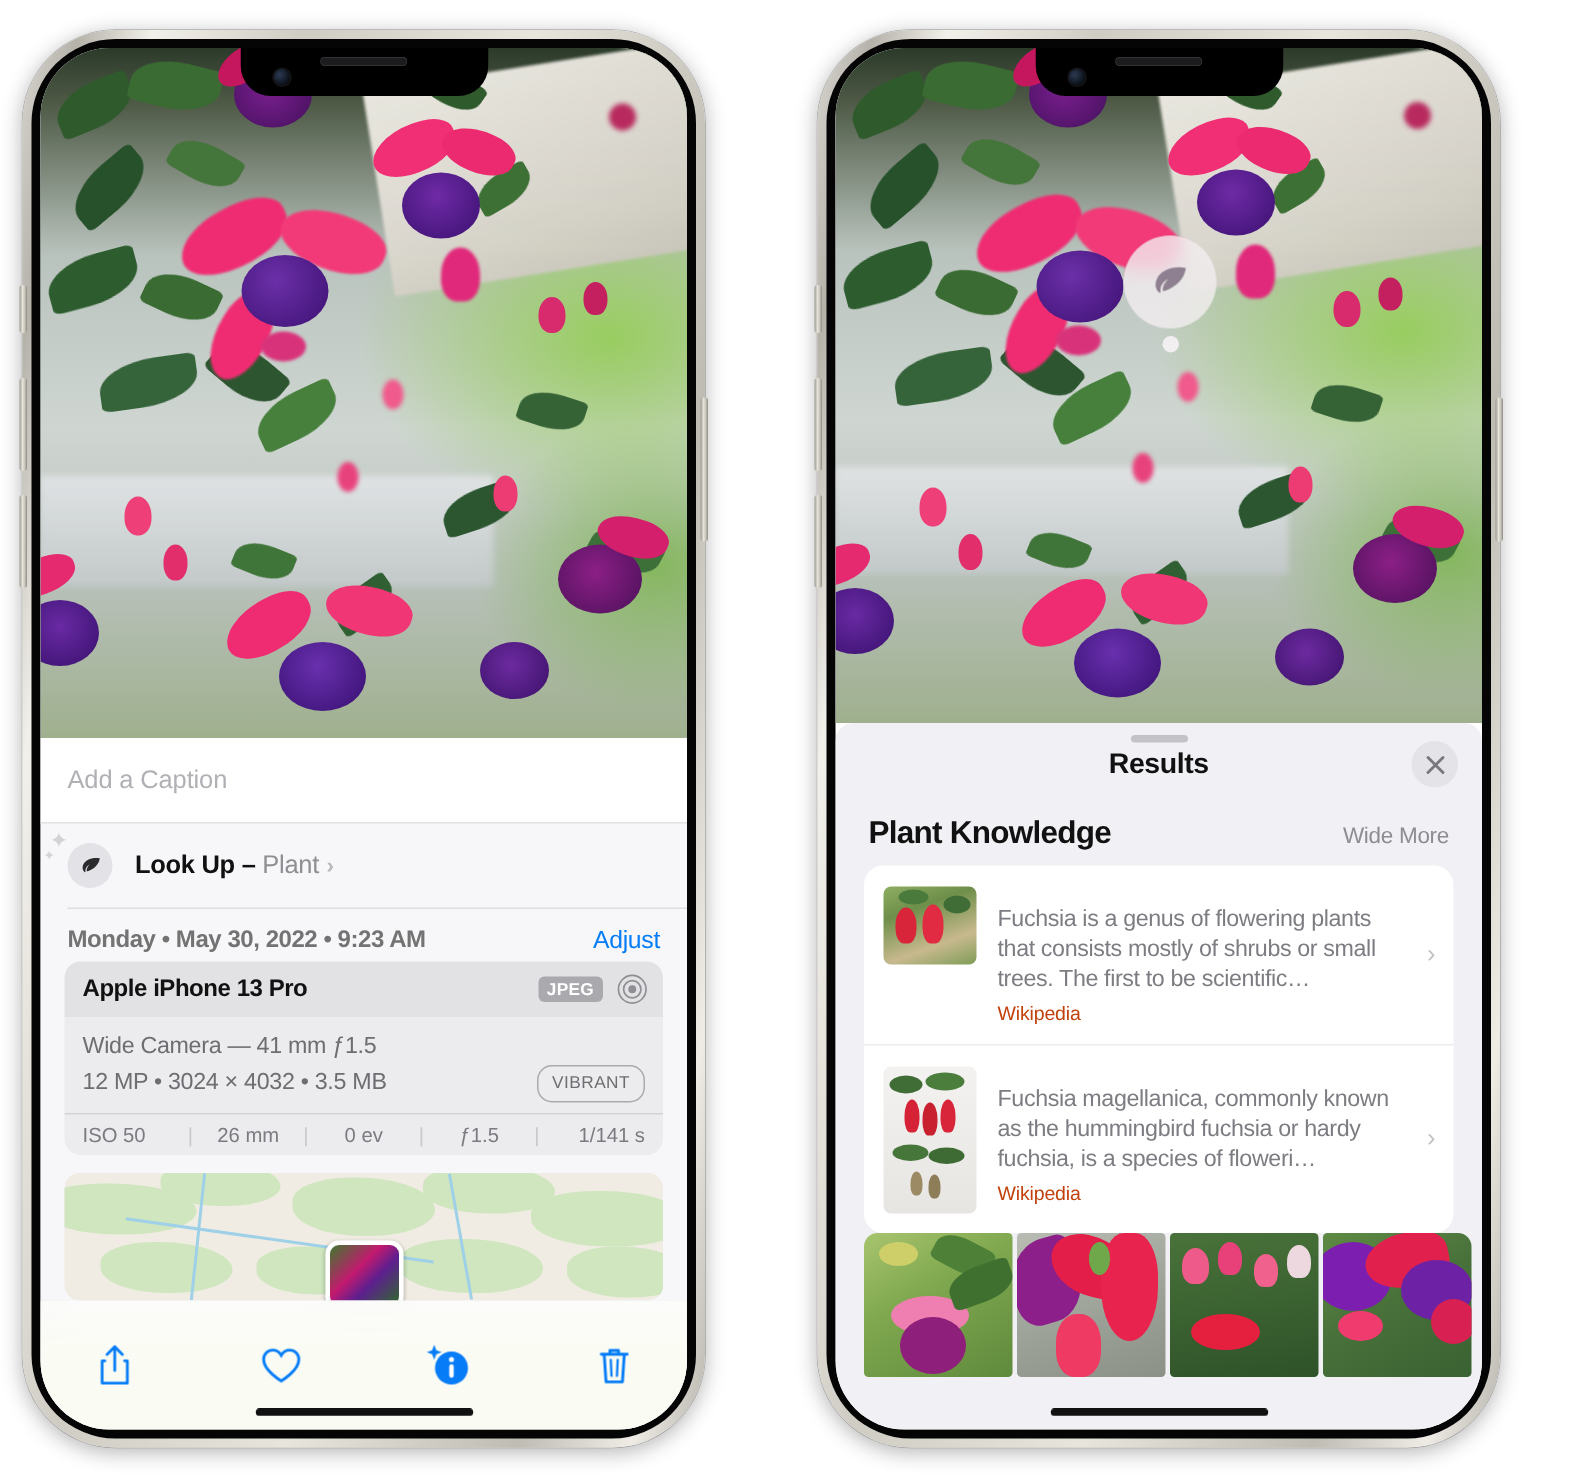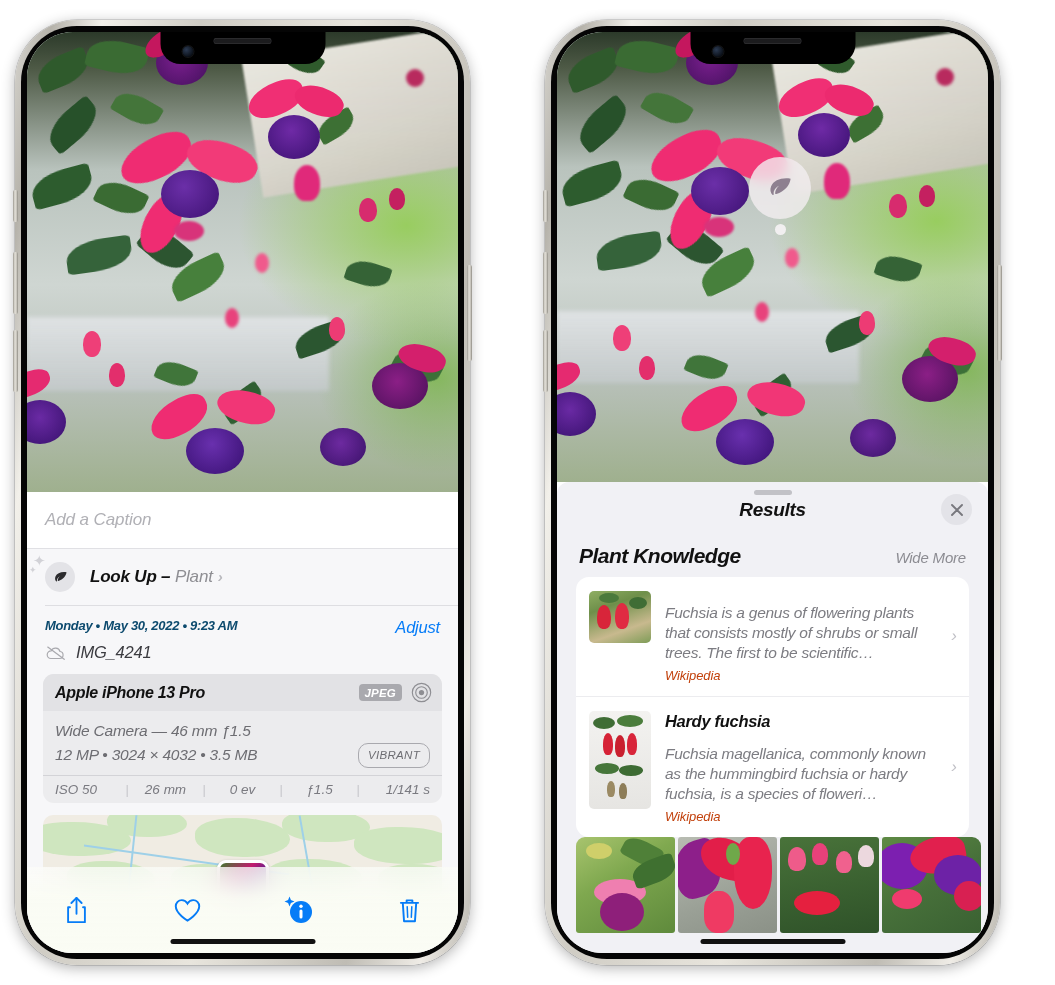--- a/index.html
+++ b/index.html
@@ -20,21 +20,21 @@
     position:absolute;inset:0;border-radius:62px;
     background:linear-gradient(100deg,#d8d6d0 0%,#b5b2aa 6%,#f2f0ea 14%,#cfccc4 30%,#e8e5dd 55%,#bfbcb4 80%,#efece6 92%,#b8b5ad 100%);
     box-shadow:0 3px 14px rgba(0,0,0,.30), 0 0 0 .5px rgba(0,0,0,.25);
   }
   .frame-inner{
     position:absolute;left:6px;top:6px;right:6px;bottom:6px;
     border-radius:56px;background:#050505;
   }
   .screen{
     position:absolute;left:12px;top:12px;right:12px;bottom:12px;
-    border-radius:46px;overflow:hidden;background:#fff;font-style:italic;
+    border-radius:46px;overflow:hidden;background:#fff;
   }
   
   .btn-side{position:absolute;background:linear-gradient(90deg,#9b9890,#e5e2da 40%,#c9c6be 70%,#8e8b83);border-radius:2px;}
   .btn-mute{left:-2px;top:170px;width:5px;height:32px;}
   .btn-volup{left:-2px;top:232px;width:5px;height:62px;}
   .btn-voldn{left:-2px;top:310px;width:5px;height:62px;}
   .btn-power{right:-2px;top:245px;width:5px;height:96px;}
 
   
   .notch{
@@ -88,21 +88,21 @@
     display:flex;align-items:center;justify-content:center;position:relative;flex:0 0 auto;
   }
   .sparkle{position:absolute;color:#d2d2d7;font-size:13px;line-height:1;}
   .sp1{left:-12px;top:-9px;font-size:15px;}
   .sp2{left:-16px;top:4px;font-size:9px;}
   .lookup-text{margin-left:15px;font-size:17px;font-weight:700;color:#111;letter-spacing:-.2px;}
   .lookup-text .sub{font-weight:400;color:#8e8e93;}
   .chev{color:#b8b8bd;font-size:15px;margin-left:5px;font-weight:600;}
 
   .meta-row{padding:13px 18px 2px;display:flex;align-items:flex-start;justify-content:space-between;}
-  .meta-date{font-size:13px;font-weight:700;color:#0c4a6e;letter-spacing:-.3px;}
+  .meta-date{font-size:16px;font-weight:700;color:#737373;letter-spacing:-.3px;}
   .adjust{font-size:16.5px;color:#067cf7;letter-spacing:-.2px;}
   .fname-row{display:flex;align-items:center;padding:4px 18px 10px;gap:9px;}
   .fname{font-size:16.5px;color:#3b3b40;letter-spacing:-.2px;}
 
   .exif-card{margin:2px 16px 0;border-radius:11px;overflow:hidden;background:#ececee;}
   .exif-head{
     display:flex;align-items:center;justify-content:space-between;
     padding:8px 10px 8px 12px;background:#e2e2e5;
   }
   .exif-title{font-size:16px;font-weight:700;color:#111;letter-spacing:-.3px;}
@@ -274,42 +274,35 @@
             <span>Look Up – </span><span class="sub">Plant</span><span class="chev">›</span>
           </div>
           <div class="lookup-sep"></div>
         </div>
 
         <div class="meta-row">
           <span class="meta-date">Monday • May 30, 2022 • 9:23 AM</span>
           <span class="adjust">Adjust</span>
         </div>
 
-        <div class="fname-row">
-          <svg class="ic" width="22" height="16" viewBox="0 0 28 20">
-            <path d="M7.5 17h11a4.5 4.5 0 0 0 .6 -8.96A6 6 0 0 0 7.9 7.2A4.4 4.4 0 0 0 7.5 17z" fill="none" stroke="#a9a9ae" stroke-width="1.5"></path>
-            <line x1="3.5" y1="2.5" x2="24.5" y2="18" stroke="#a9a9ae" stroke-width="1.6" stroke-linecap="round"></line>
-          </svg>
-          <span class="fname">IMG_4241</span>
-        </div>
 
         <div class="exif-card">
           <div class="exif-head">
             <span class="exif-title">Apple iPhone 13 Pro</span>
             <div class="exif-head-right">
               <span class="jpeg-badge">JPEG</span>
               <svg class="ic" width="21" height="21" viewBox="0 0 24 24">
                 <circle cx="12" cy="12" r="10.5" fill="none" stroke="#8e8e93" stroke-width="1.3"></circle>
                 <circle cx="12" cy="12" r="6.6" fill="none" stroke="#8e8e93" stroke-width="1.3"></circle>
                 <circle cx="12" cy="12" r="3" fill="#8e8e93"></circle>
               </svg>
             </div>
           </div>
           <div class="exif-body">
-            <div class="exif-line">Wide Camera — 46 mm ƒ1.5</div>
+            <div class="exif-line">Wide Camera — 41 mm ƒ1.5</div>
             <div class="exif-line exif-line2">
               <span>12 MP • 3024 × 4032 • 3.5 MB</span>
               <span class="vibrant">VIBRANT</span>
             </div>
           </div>
           <div class="exif-foot">
             <span>ISO 50</span>
             <span class="exif-div">|</span>
             <span>26 mm</span>
             <span class="exif-div">|</span>
@@ -491,21 +484,20 @@
               <div style="position:absolute;left:28px;top:4px;width:26px;height:12px;background:#4b7d3c;border-radius:50%;"></div>
               <div style="position:absolute;left:14px;top:22px;width:10px;height:22px;background:#d62236;border-radius:50% 50% 40% 40%;"></div>
               <div style="position:absolute;left:26px;top:24px;width:10px;height:22px;background:#c9202f;border-radius:50% 50% 40% 40%;"></div>
               <div style="position:absolute;left:38px;top:22px;width:10px;height:22px;background:#d8253a;border-radius:50% 50% 40% 40%;"></div>
               <div style="position:absolute;left:6px;top:52px;width:24px;height:11px;background:#46763a;border-radius:50%;"></div>
               <div style="position:absolute;left:30px;top:54px;width:24px;height:11px;background:#3d6b33;border-radius:50%;"></div>
               <div style="position:absolute;left:18px;top:70px;width:8px;height:16px;background:#9b8a63;border-radius:50% 50% 40% 40%;"></div>
               <div style="position:absolute;left:30px;top:72px;width:8px;height:16px;background:#8d7d58;border-radius:50% 50% 40% 40%;"></div>
             </div>
             <div class="kn-text">
-              <div class="kn-title">Hardy fuchsia</div>
               <div class="kn-desc">Fuchsia magellanica, commonly known as the hummingbird fuchsia or hardy fuchsia, is a species of floweri…</div>
               <div class="kn-src">Wikipedia</div>
             </div>
             <span class="kn-chev">›</span>
           </div>
         </div>
 
 
         <div class="sim-strip">
           <div class="sim-thumb" style="background:linear-gradient(150deg,#a8c46e,#7fa84f 40%,#5f8a3c 100%);">

